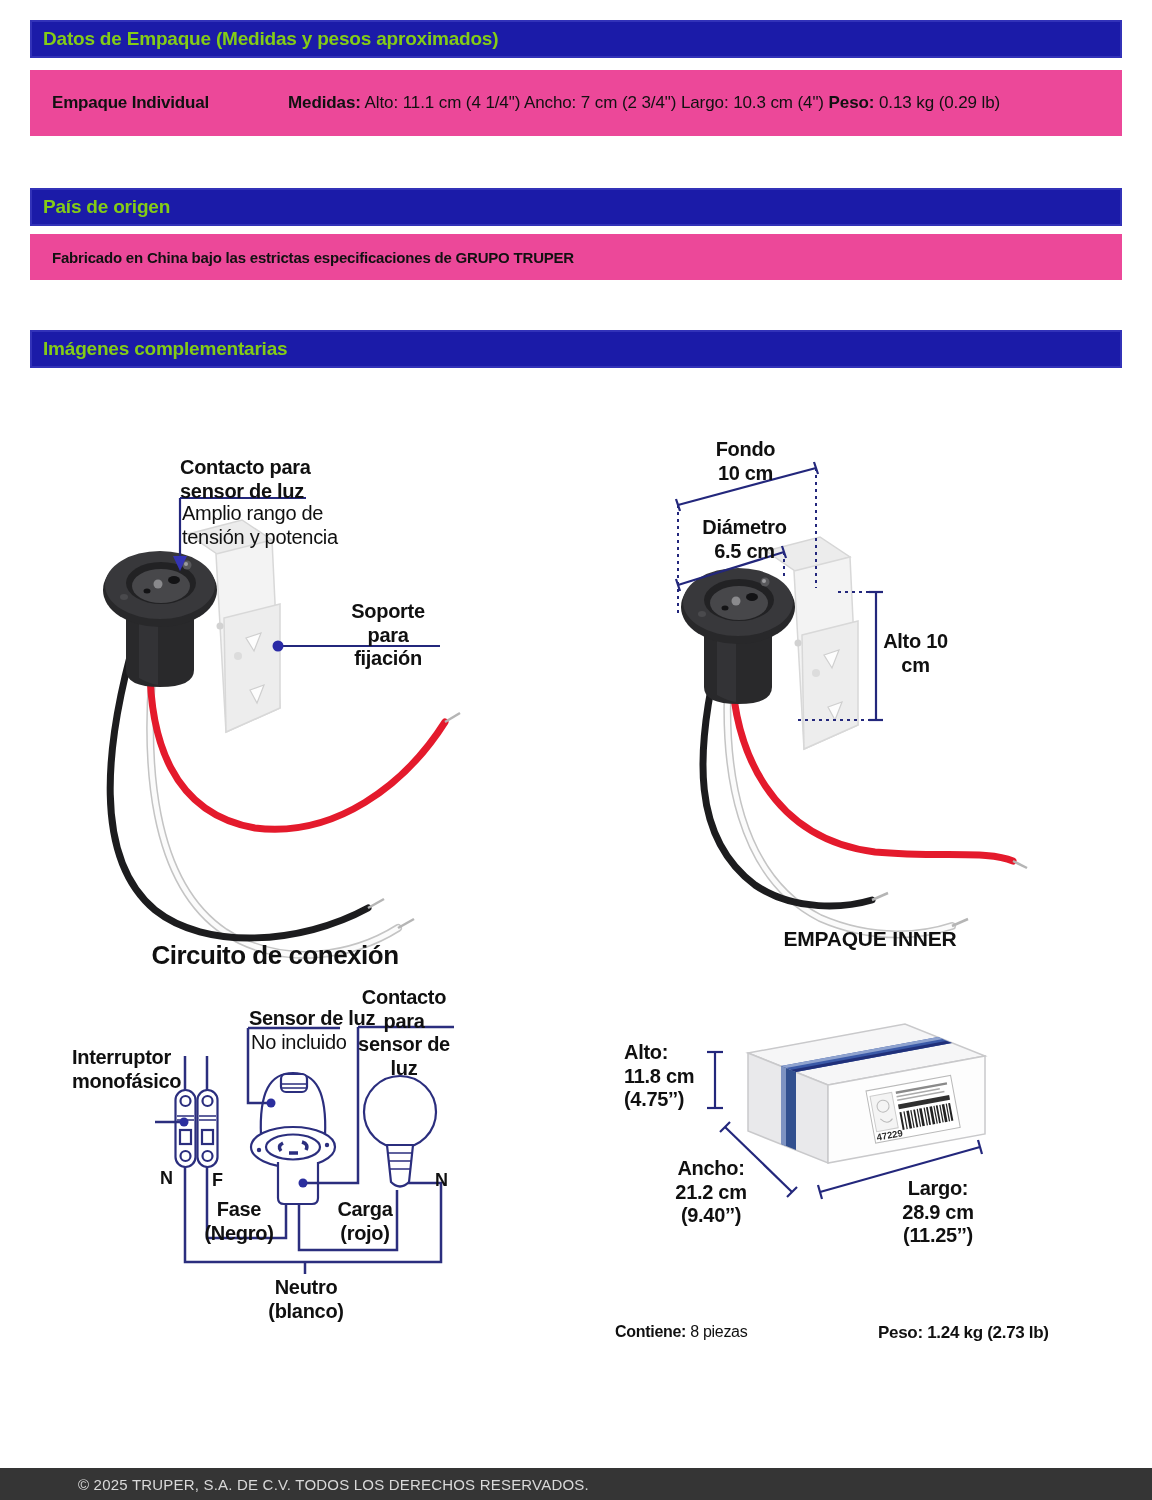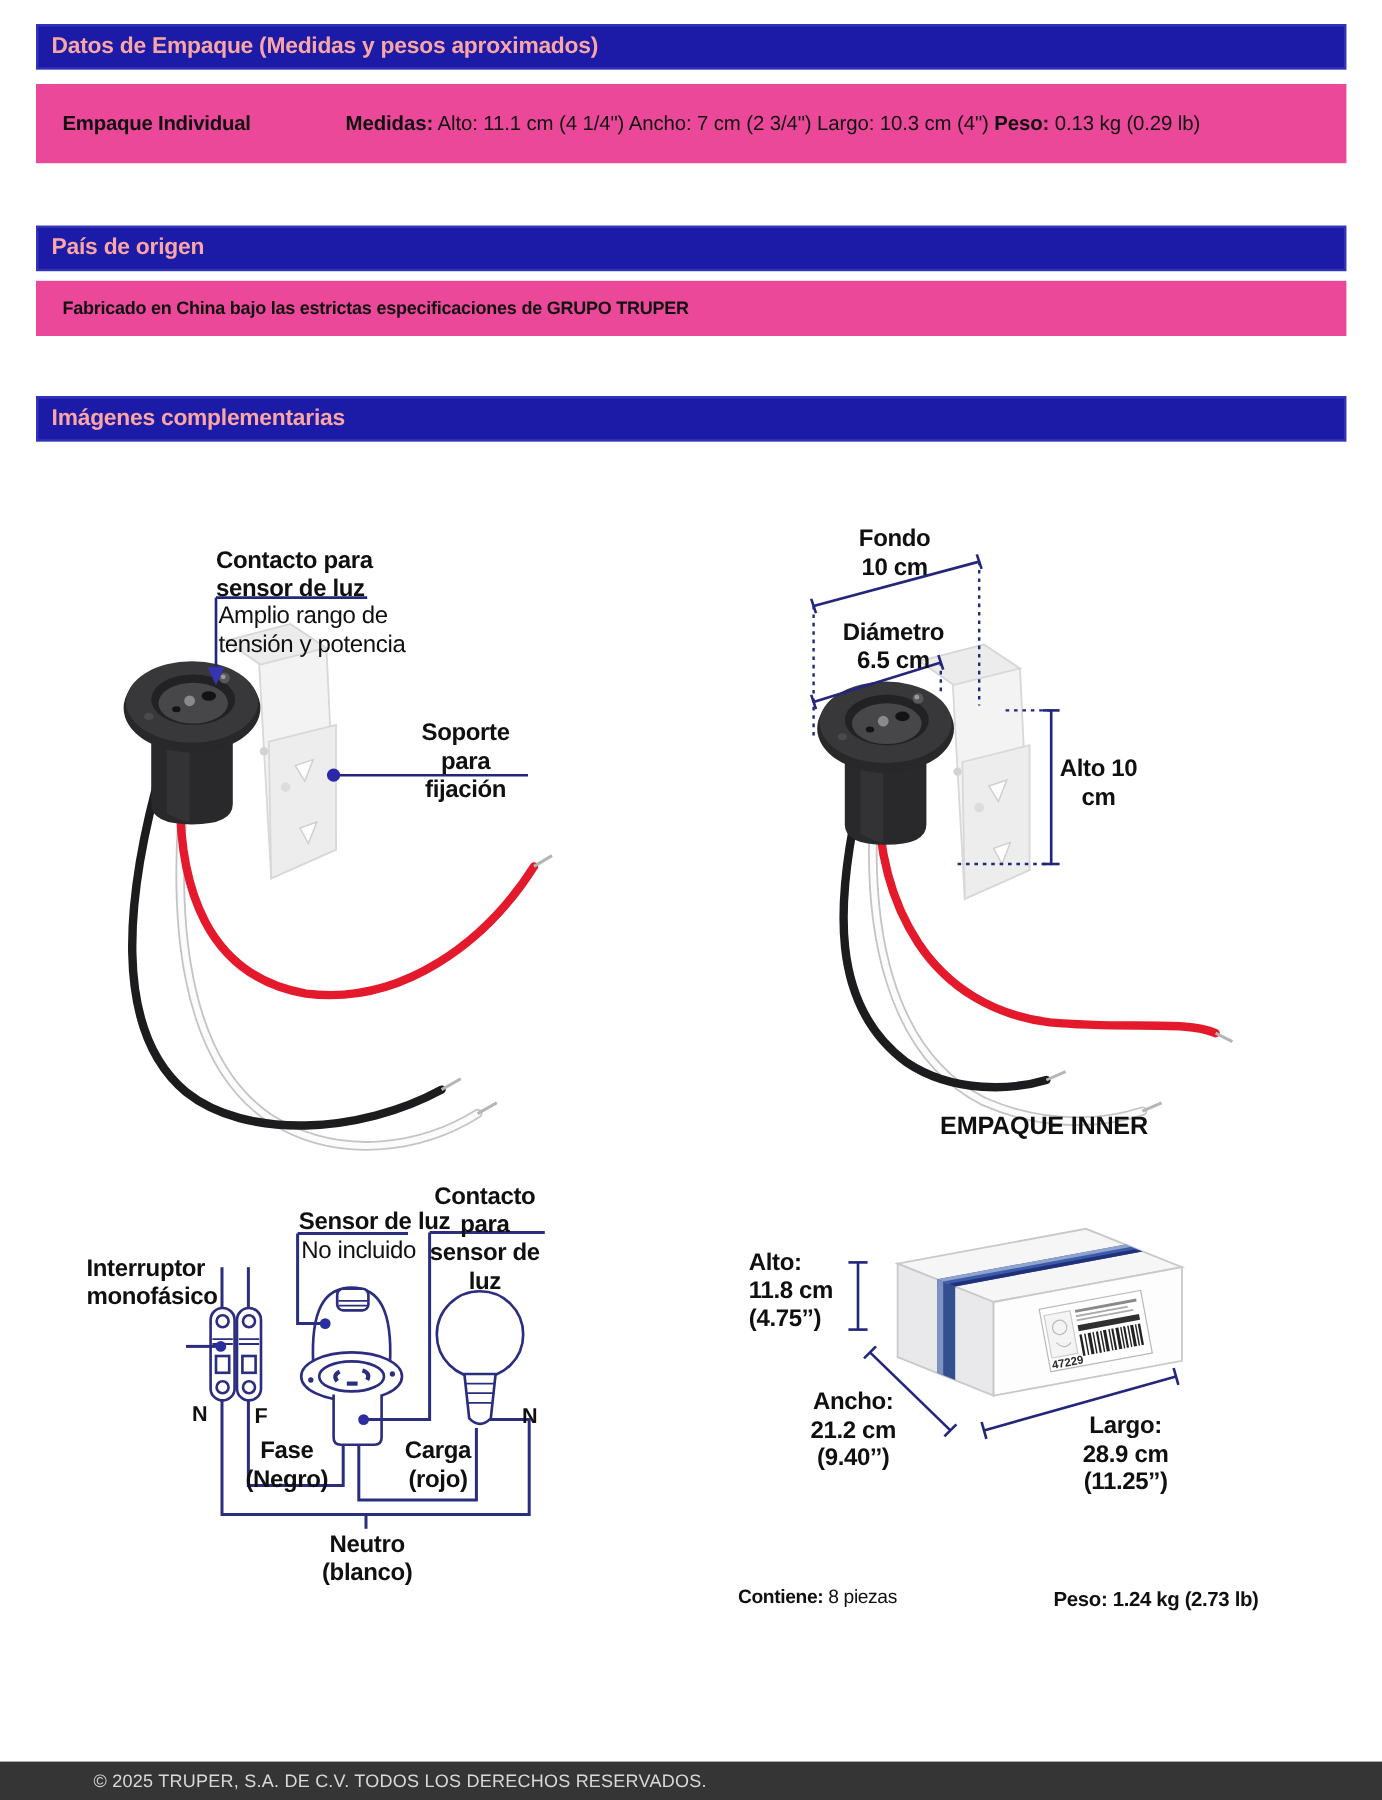--- a/index.html
+++ b/index.html
@@ -1,21 +1,21 @@
 <!DOCTYPE html>
 <html><head>
 <meta charset="utf-8">
 <style>
   html,body{margin:0;padding:0;background:#ffffff;}
   body{width:1152px;height:1500px;position:relative;overflow:hidden;
        font-family:"Liberation Sans","DejaVu Sans",sans-serif;color:#111;}
   .abs{position:absolute;}
   .bar{position:absolute;left:30px;width:1092px;height:38px;background:#1b1ba8;
        box-shadow:inset 0 0 0 2px rgba(110,110,225,0.28);
-       color:#fca5a5;font-size:19px;font-weight:bold;line-height:38px;padding-left:13px;
+       color:#84cc16;font-size:19px;font-weight:bold;line-height:38px;padding-left:13px;
        box-sizing:border-box;letter-spacing:-0.2px;}
   .grayrow{position:absolute;left:30px;width:1092px;background:#ec4899;box-sizing:border-box;}
   .cellLabel{position:absolute;left:22px;top:0;height:100%;display:flex;align-items:center;
        font-weight:bold;font-size:17px;letter-spacing:-0.2px;}
   .cellText{position:absolute;left:258px;top:0;height:100%;display:flex;align-items:center;
        font-size:17px;width:832px;line-height:1.55;letter-spacing:-0.1px;}
   .lbl{position:absolute;font-size:20px;font-weight:600;letter-spacing:-0.3px;line-height:1.18;color:#101010;}
   .lbl.normal{font-weight:400;}
   .center{text-align:center;}
   .right{}
@@ -193,20 +193,21 @@
       <path d="M105,182 H131" class="cir"></path>
       <circle cx="134" cy="182" r="4.5" fill="#2b2e9e"></circle>
       <path d="M198,88 H290" class="cir"></path>
       <path d="M198,88 V163 H218" class="cir"></path>
       <circle cx="221" cy="163" r="4.5" fill="#2b2e9e"></circle>
       <path d="M308,87 H404" class="cir"></path>
       <path d="M308,87 V243 H256" class="cir"></path>
       <circle cx="253" cy="243" r="4.5" fill="#2b2e9e"></circle>
     </g>
   </svg>
+  <div class="lbl center" style="left:60px;top:0px;width:330px;font-size:26px;letter-spacing:-0.5px">Circuito de conexión</div>
   <div class="lbl center" style="left:300px;top:46px;width:108px">Contacto para sensor de luz</div>
   <div class="lbl" style="left:199px;top:67px;width:100px;white-space:nowrap">Sensor de luz</div>
   <div class="lbl normal" style="left:201px;top:91px;width:100px">No incluido</div>
   <div class="lbl center" style="left:22px;top:106px;width:95px">Interruptor monofásico</div>
   <div class="lbl" style="left:110px;top:228px;font-size:18px">N</div>
   <div class="lbl" style="left:162px;top:230px;font-size:18px">F</div>
   <div class="lbl" style="left:385px;top:230px;font-size:18px">N</div>
   <div class="lbl center" style="left:152px;top:258px;width:74px">Fase (Negro)</div>
   <div class="lbl center" style="left:282px;top:258px;width:66px">Carga (rojo)</div>
   <div class="lbl center" style="left:215px;top:336px;width:82px">Neutro (blanco)</div>

